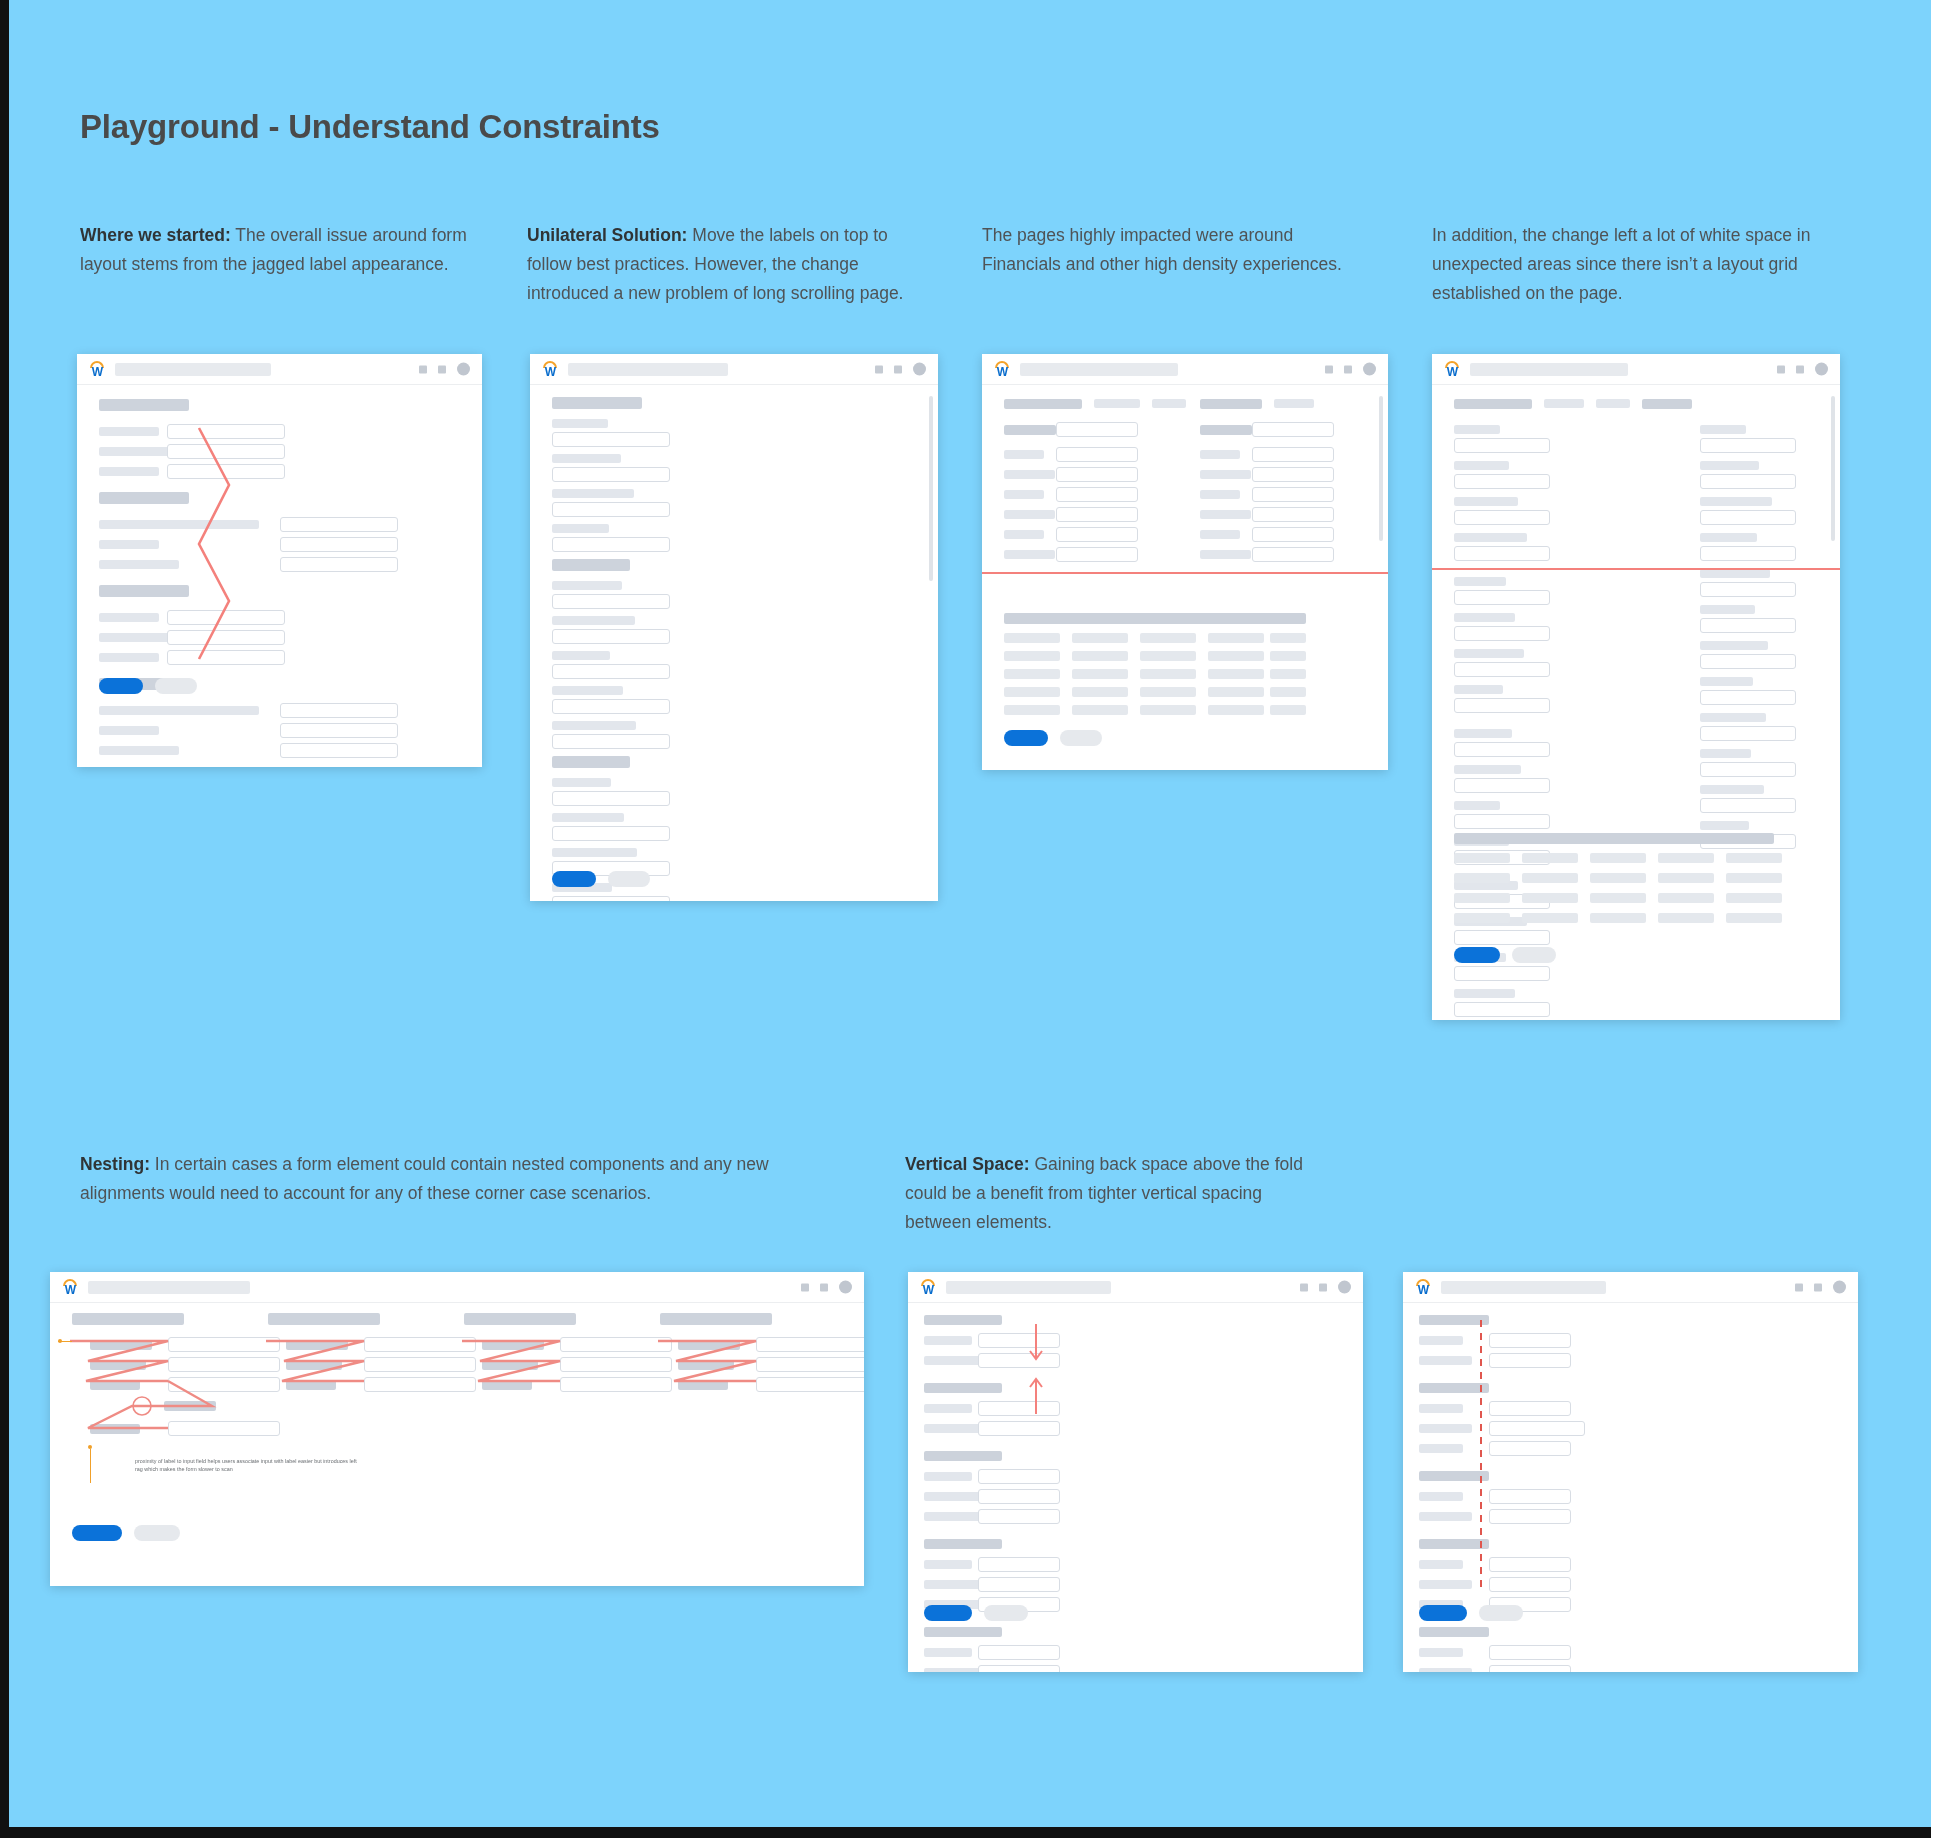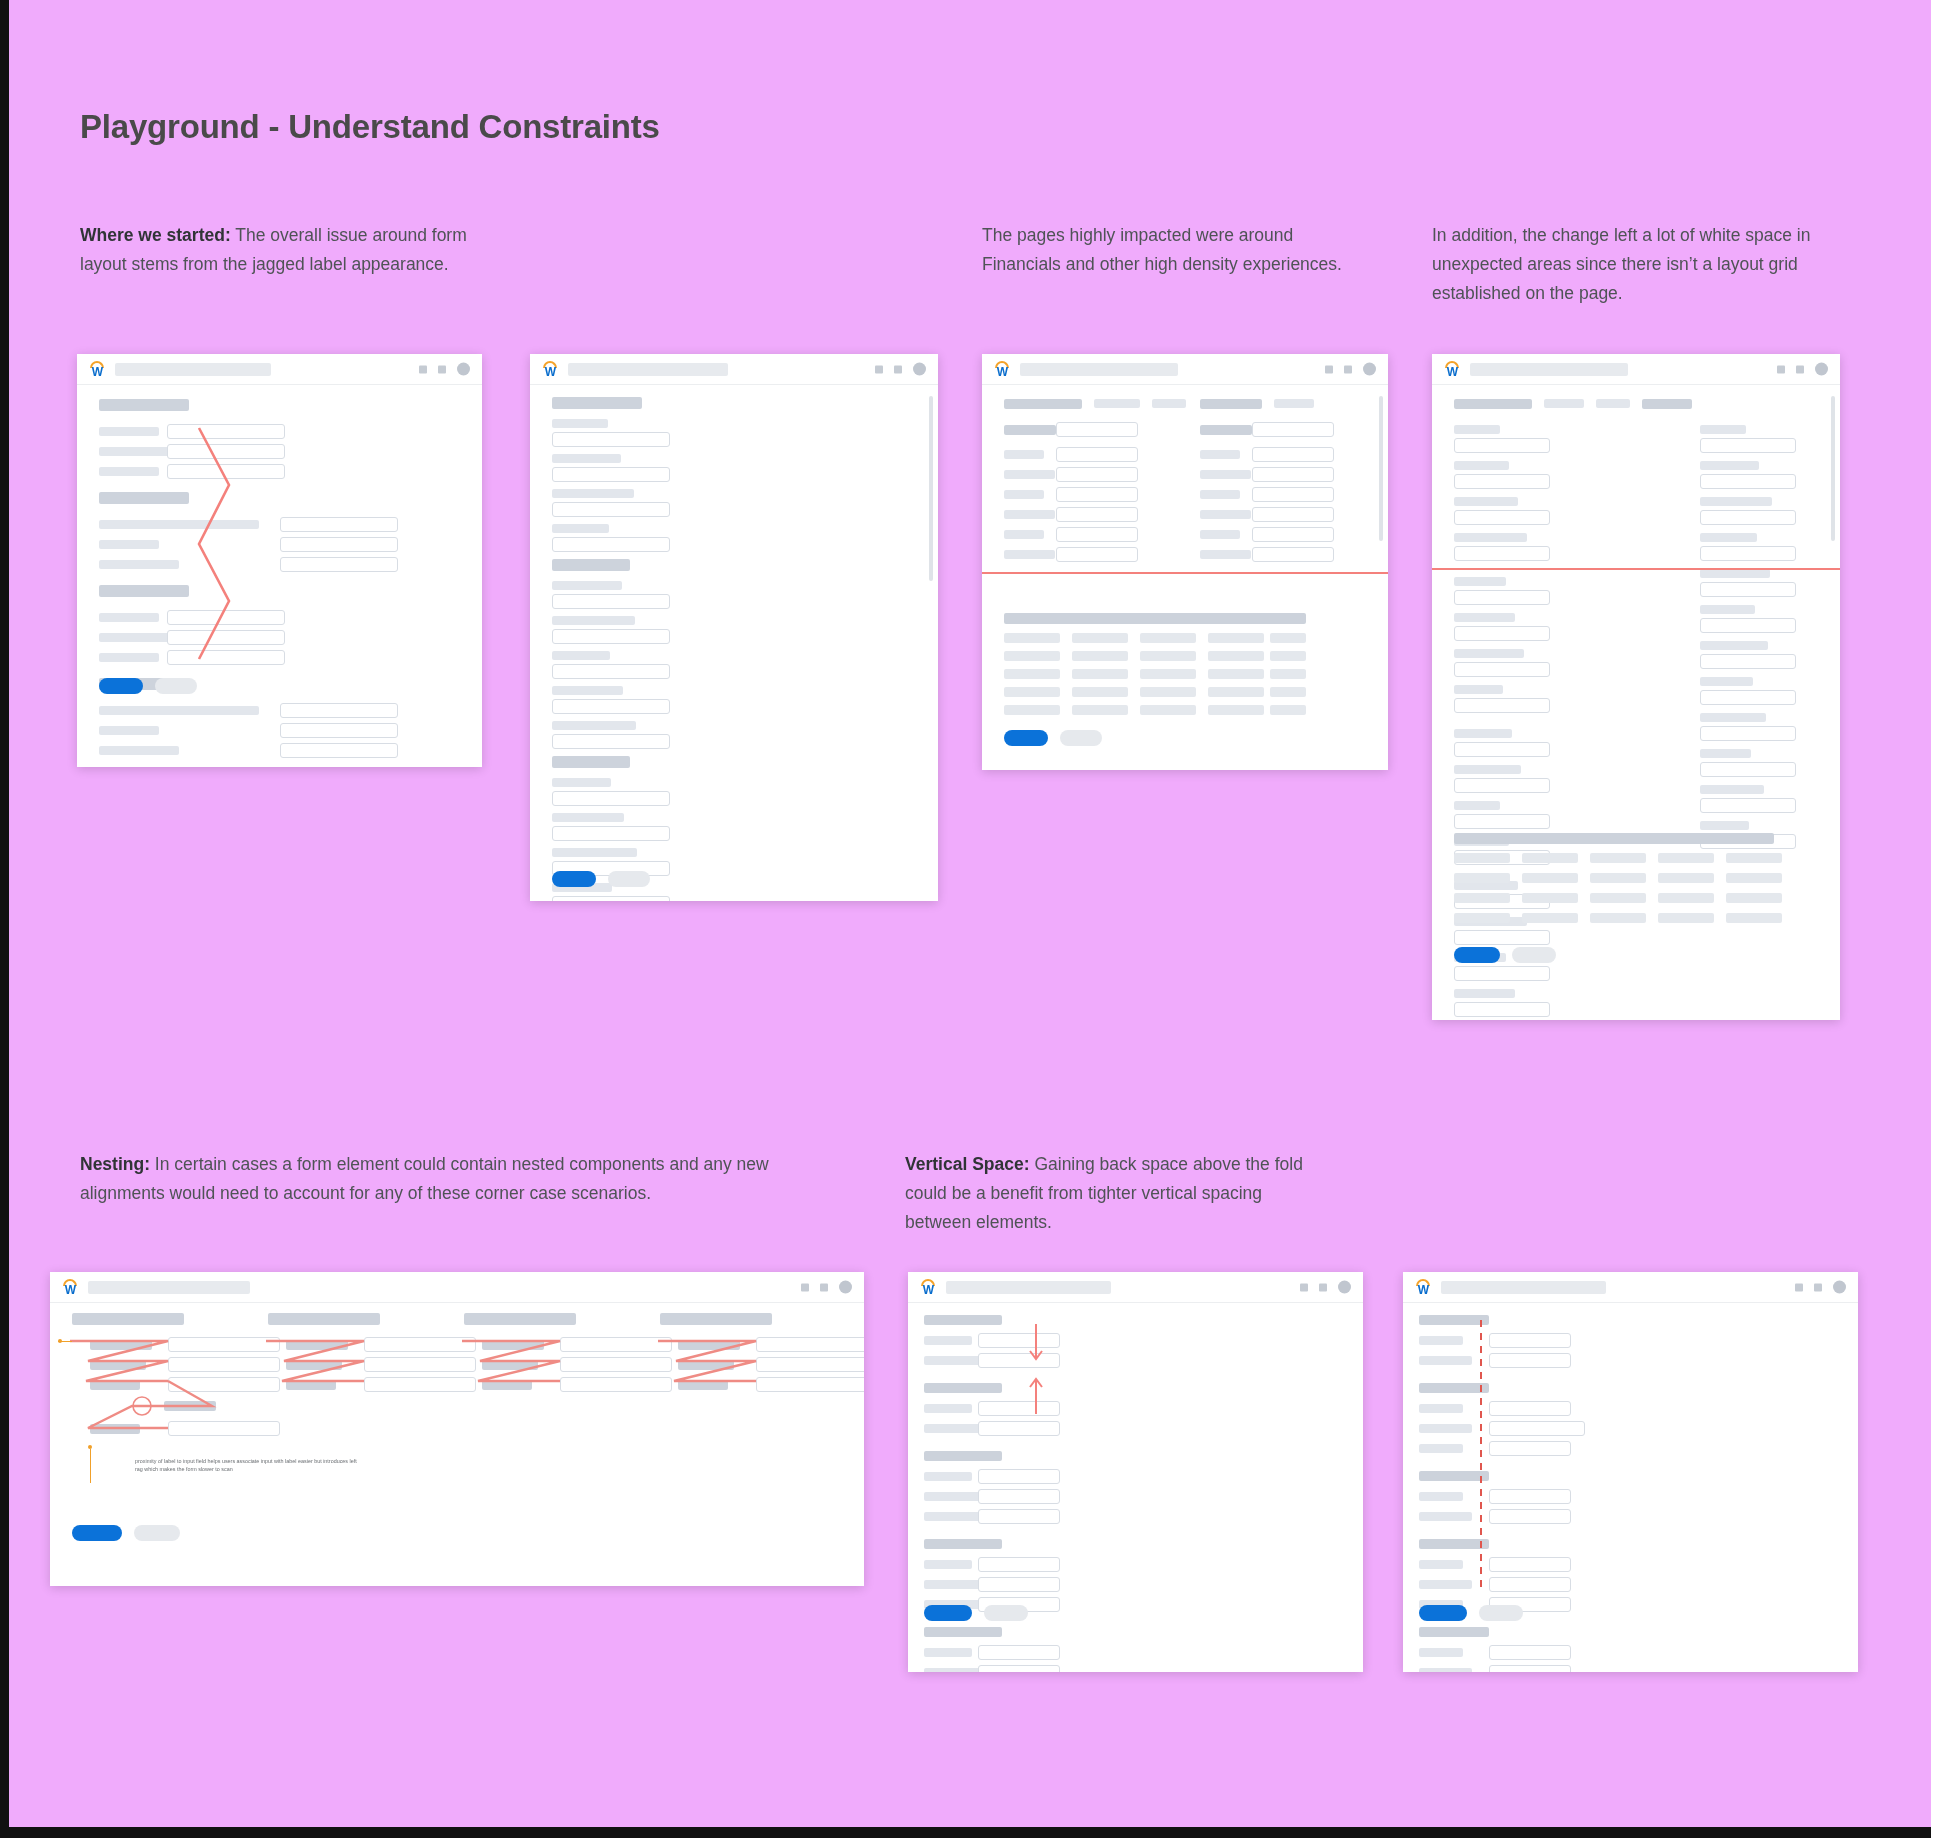--- a/index.html
+++ b/index.html
@@ -10,21 +10,21 @@
     background: #ffffff;
     font-family: "Liberation Sans", sans-serif;
     position: relative;
     overflow: hidden;
   }
   .page {
     position: absolute;
     left: 0; top: 0;
     width: 1937px;
     height: 1838px;
-    background: #f0abfc;
+    background: #7dd3fc;
   }
   
   .rail-left {
     position: absolute; left: 0; top: 0; width: 9px; height: 1838px;
     background: #111111;
   }
   .rail-bottom {
     position: absolute; left: 0; bottom: 0; width: 1937px; height: 11px;
     background: #111111;
   }
@@ -145,20 +145,23 @@
 <div class="page">
 
   <div class="rail-left"></div>
   <div class="rail-bottom"></div>
   <div class="rail-right"></div>
 
   <div class="title">Playground - Understand Constraints</div>
 
   <div class="para" style="left:80px; top:221px; width:390px;">
     <b>Where we started:</b><span> The overall issue around form layout stems from the jagged label appearance.</span>
+  </div>
+  <div class="para" style="left:527px; top:221px; width:400px;">
+    <b>Unilateral Solution:</b><span> Move the labels on top to follow best practices. However, the change introduced a new problem of long scrolling page.</span>
   </div>
   <div class="para" style="left:1432px; top:221px; width:410px;">
     <b></b><span>In addition, the change left a lot of white space in unexpected areas since there isn’t a layout grid established on the page.</span>
   </div>
   <div class="para" style="left:982px; top:221px; width:380px;">
     <b></b><span>The pages highly impacted were around Financials and other high density experiences.</span>
   </div>
 
   <div class="mock" id="mock1" style="left:77px; top:354px; width:405px; height:413px;">
     <div class="mock-top">

